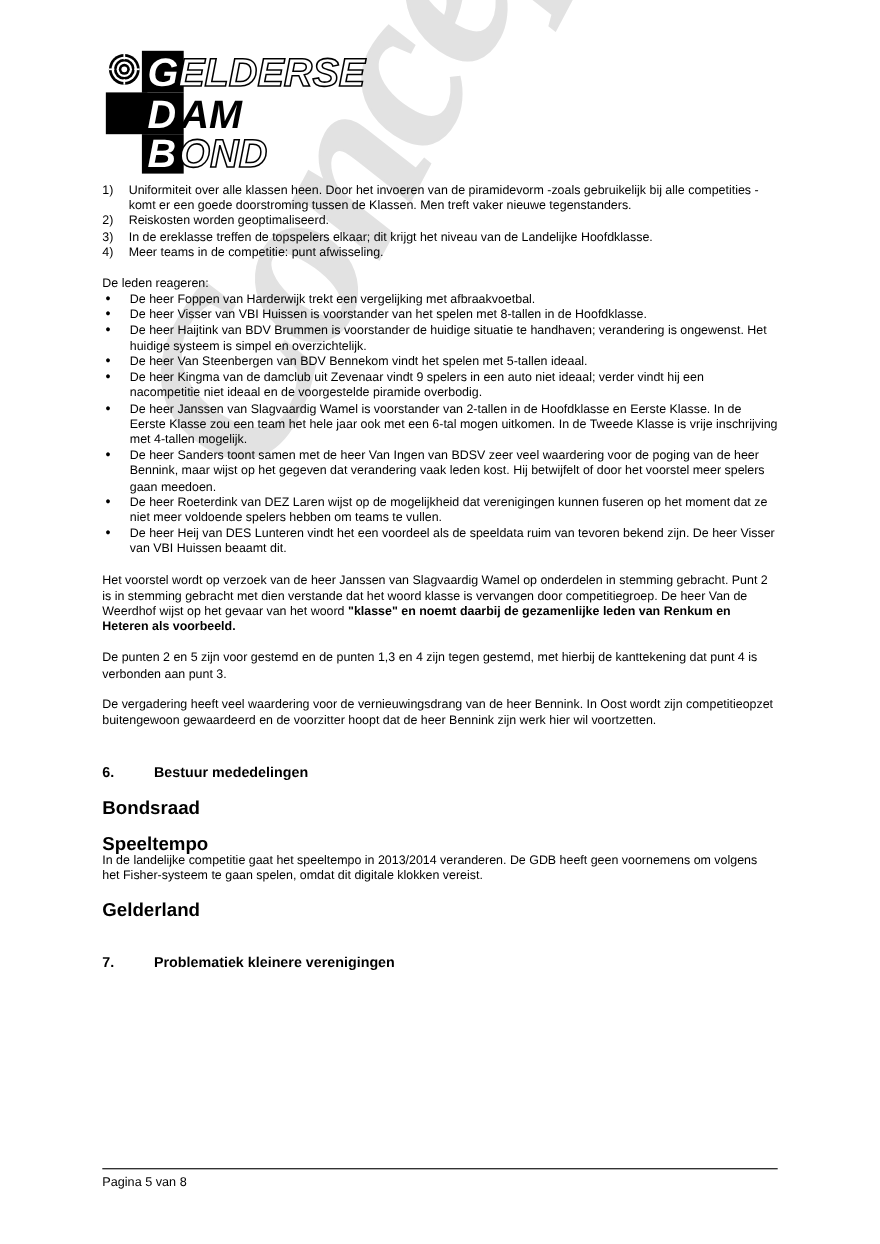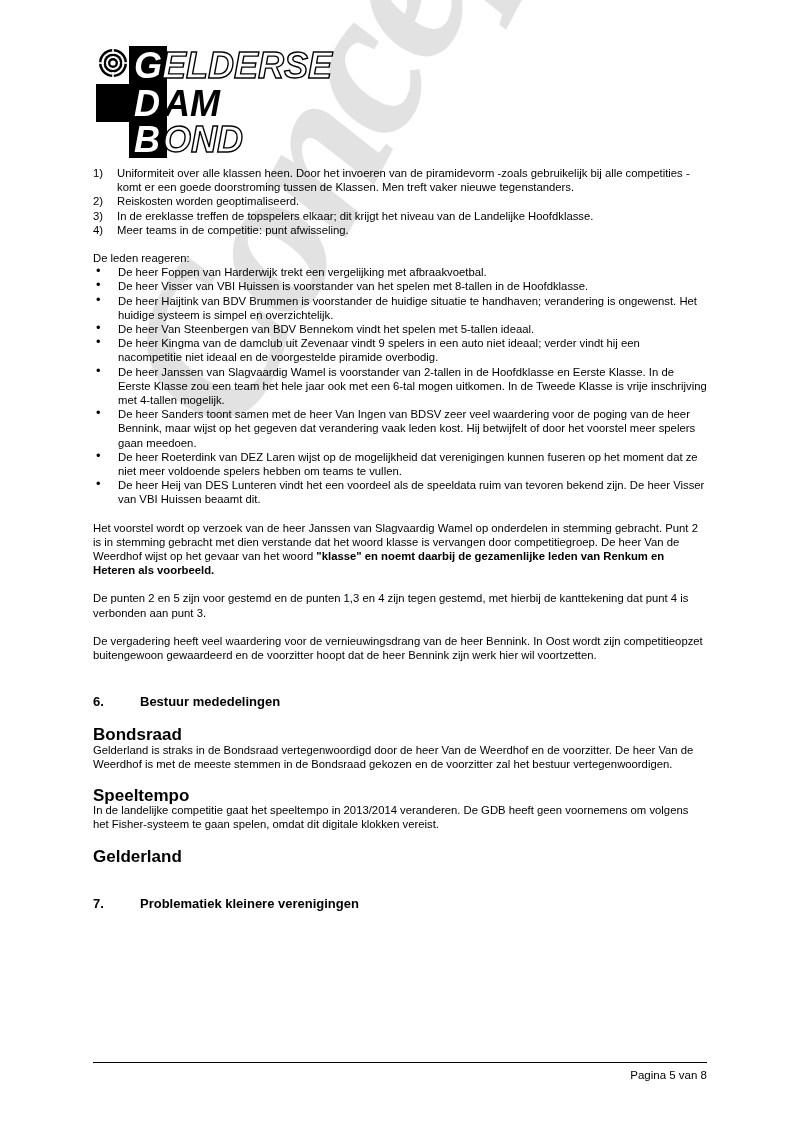--- a/index.html
+++ b/index.html
@@ -142,21 +142,20 @@
     left: 93px;
     top: 1062px;
     width: 614px;
     z-index: 1;
   }
   #footer .rule {
     border-top: 1.4px solid #000000;
     width: 100%;
   }
   #footer .page-text {
-    text-align: right;
     font-size: 11.5px;
     line-height: 15px;
     padding-top: 5px;
   }
 </style>
 </head>
 <body>
 
 <div id="page">
 
@@ -265,21 +264,20 @@
     <p class="para">De punten 2 en 5 zijn voor gestemd en de punten 1,3 en 4 zijn tegen gestemd, met hierbij de kanttekening dat punt 4 is verbonden aan punt 3.</p>
 
     <p class="para">De vergadering heeft veel waardering voor de vernieuwingsdrang van de heer Bennink. In Oost wordt zijn competitieopzet buitengewoon gewaardeerd en de voorzitter hoopt dat de heer Bennink zijn werk hier wil voortzetten.</p>
 
     <h2 class="section-head">
       <span class="sec-num">6.</span>
       <span>Bestuur mededelingen</span>
     </h2>
 
     <h3 class="sub-head">Bondsraad</h3>
-    <p class="para tight">Gelderland is straks in de Bondsraad vertegenwoordigd door de heer Van de Weerdhof en de voorzitter. De heer Van de Weerdhof is met de meeste stemmen in de Bondsraad gekozen en de voorzitter zal het bestuur vertegenwoordigen.</p>
 
     <h3 class="sub-head">Speeltempo</h3>
     <p class="para tight">In de landelijke competitie gaat het speeltempo in 2013/2014 veranderen. De GDB heeft geen voornemens om volgens het Fisher-systeem te gaan spelen, omdat dit digitale klokken vereist.</p>
 
     <h3 class="sub-head">Gelderland</h3>
 
     <h2 class="section-head">
       <span class="sec-num">7.</span>
       <span>Problematiek kleinere verenigingen</span>
     </h2>

